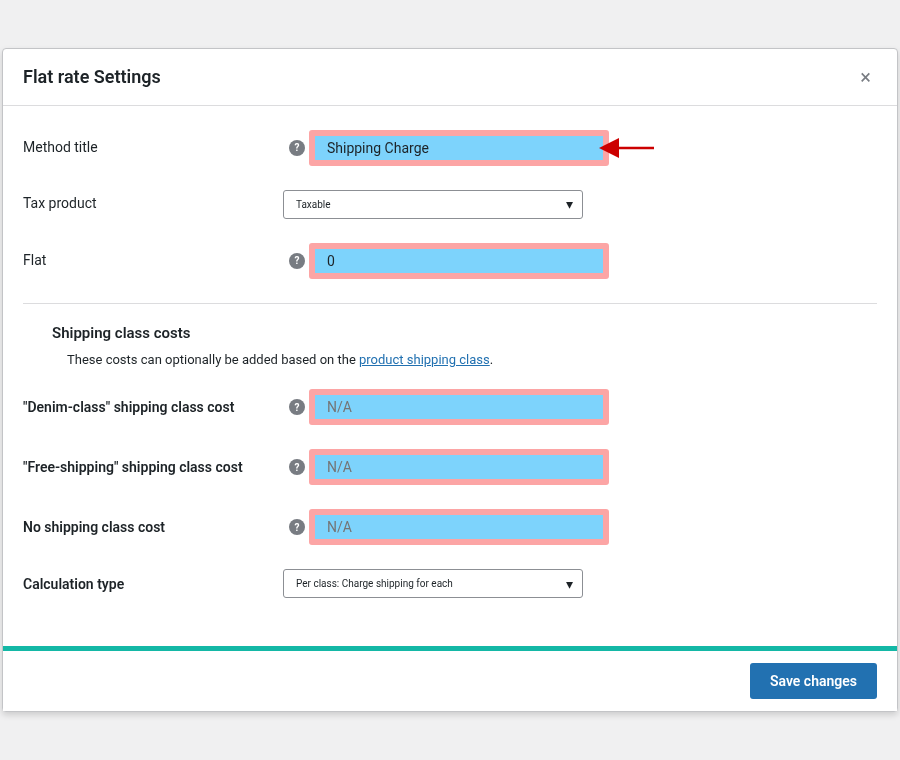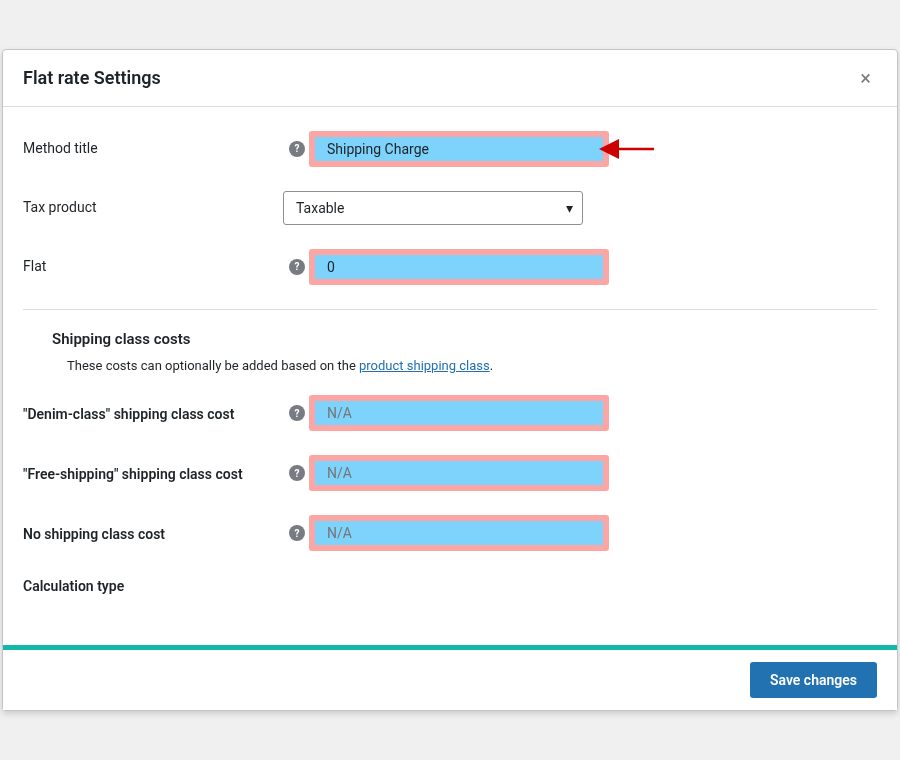--- a/index.html
+++ b/index.html
@@ -123,21 +123,21 @@
       color: #1d2327;
       background: #7dd3fc;
     }
 
     .select-input {
       width: 100%;
       max-width: 300px;
       padding: 8px 32px 8px 12px;
       border: 1px solid #8c8f94;
       border-radius: 3px;
-      font-size: 14px;
+      font-size: 10px;
       color: #1d2327;
       background: #fff;
       appearance: none;
       cursor: pointer;
     }
 
     .select-wrapper {
       position: relative;
       max-width: 300px;
       width: 100%;
@@ -326,20 +326,27 @@
             <span class="help-icon">?</span>
             &nbsp;
             <input type="text" class="text-input" style="max-width: 300px; width: 100%;" placeholder="N/A">
           </div>
         </div>
 
         <div class="form-row">
           <div class="form-label-multiline">
             <span class="form-label-text">Calculation type</span>
           </div>
+          <div class="form-control-group">
+            <div class="select-wrapper">
+              <select class="select-input" style="max-width:300px; width:100%;">
+                <option>Per class: Charge shipping for each</option>
+              </select>
+            </div>
+          </div>
         </div>
 
       </div>
     </div>
 
     <div class="modal-footer">
       <button class="save-button">Save changes</button>
     </div>
 
   </div>

